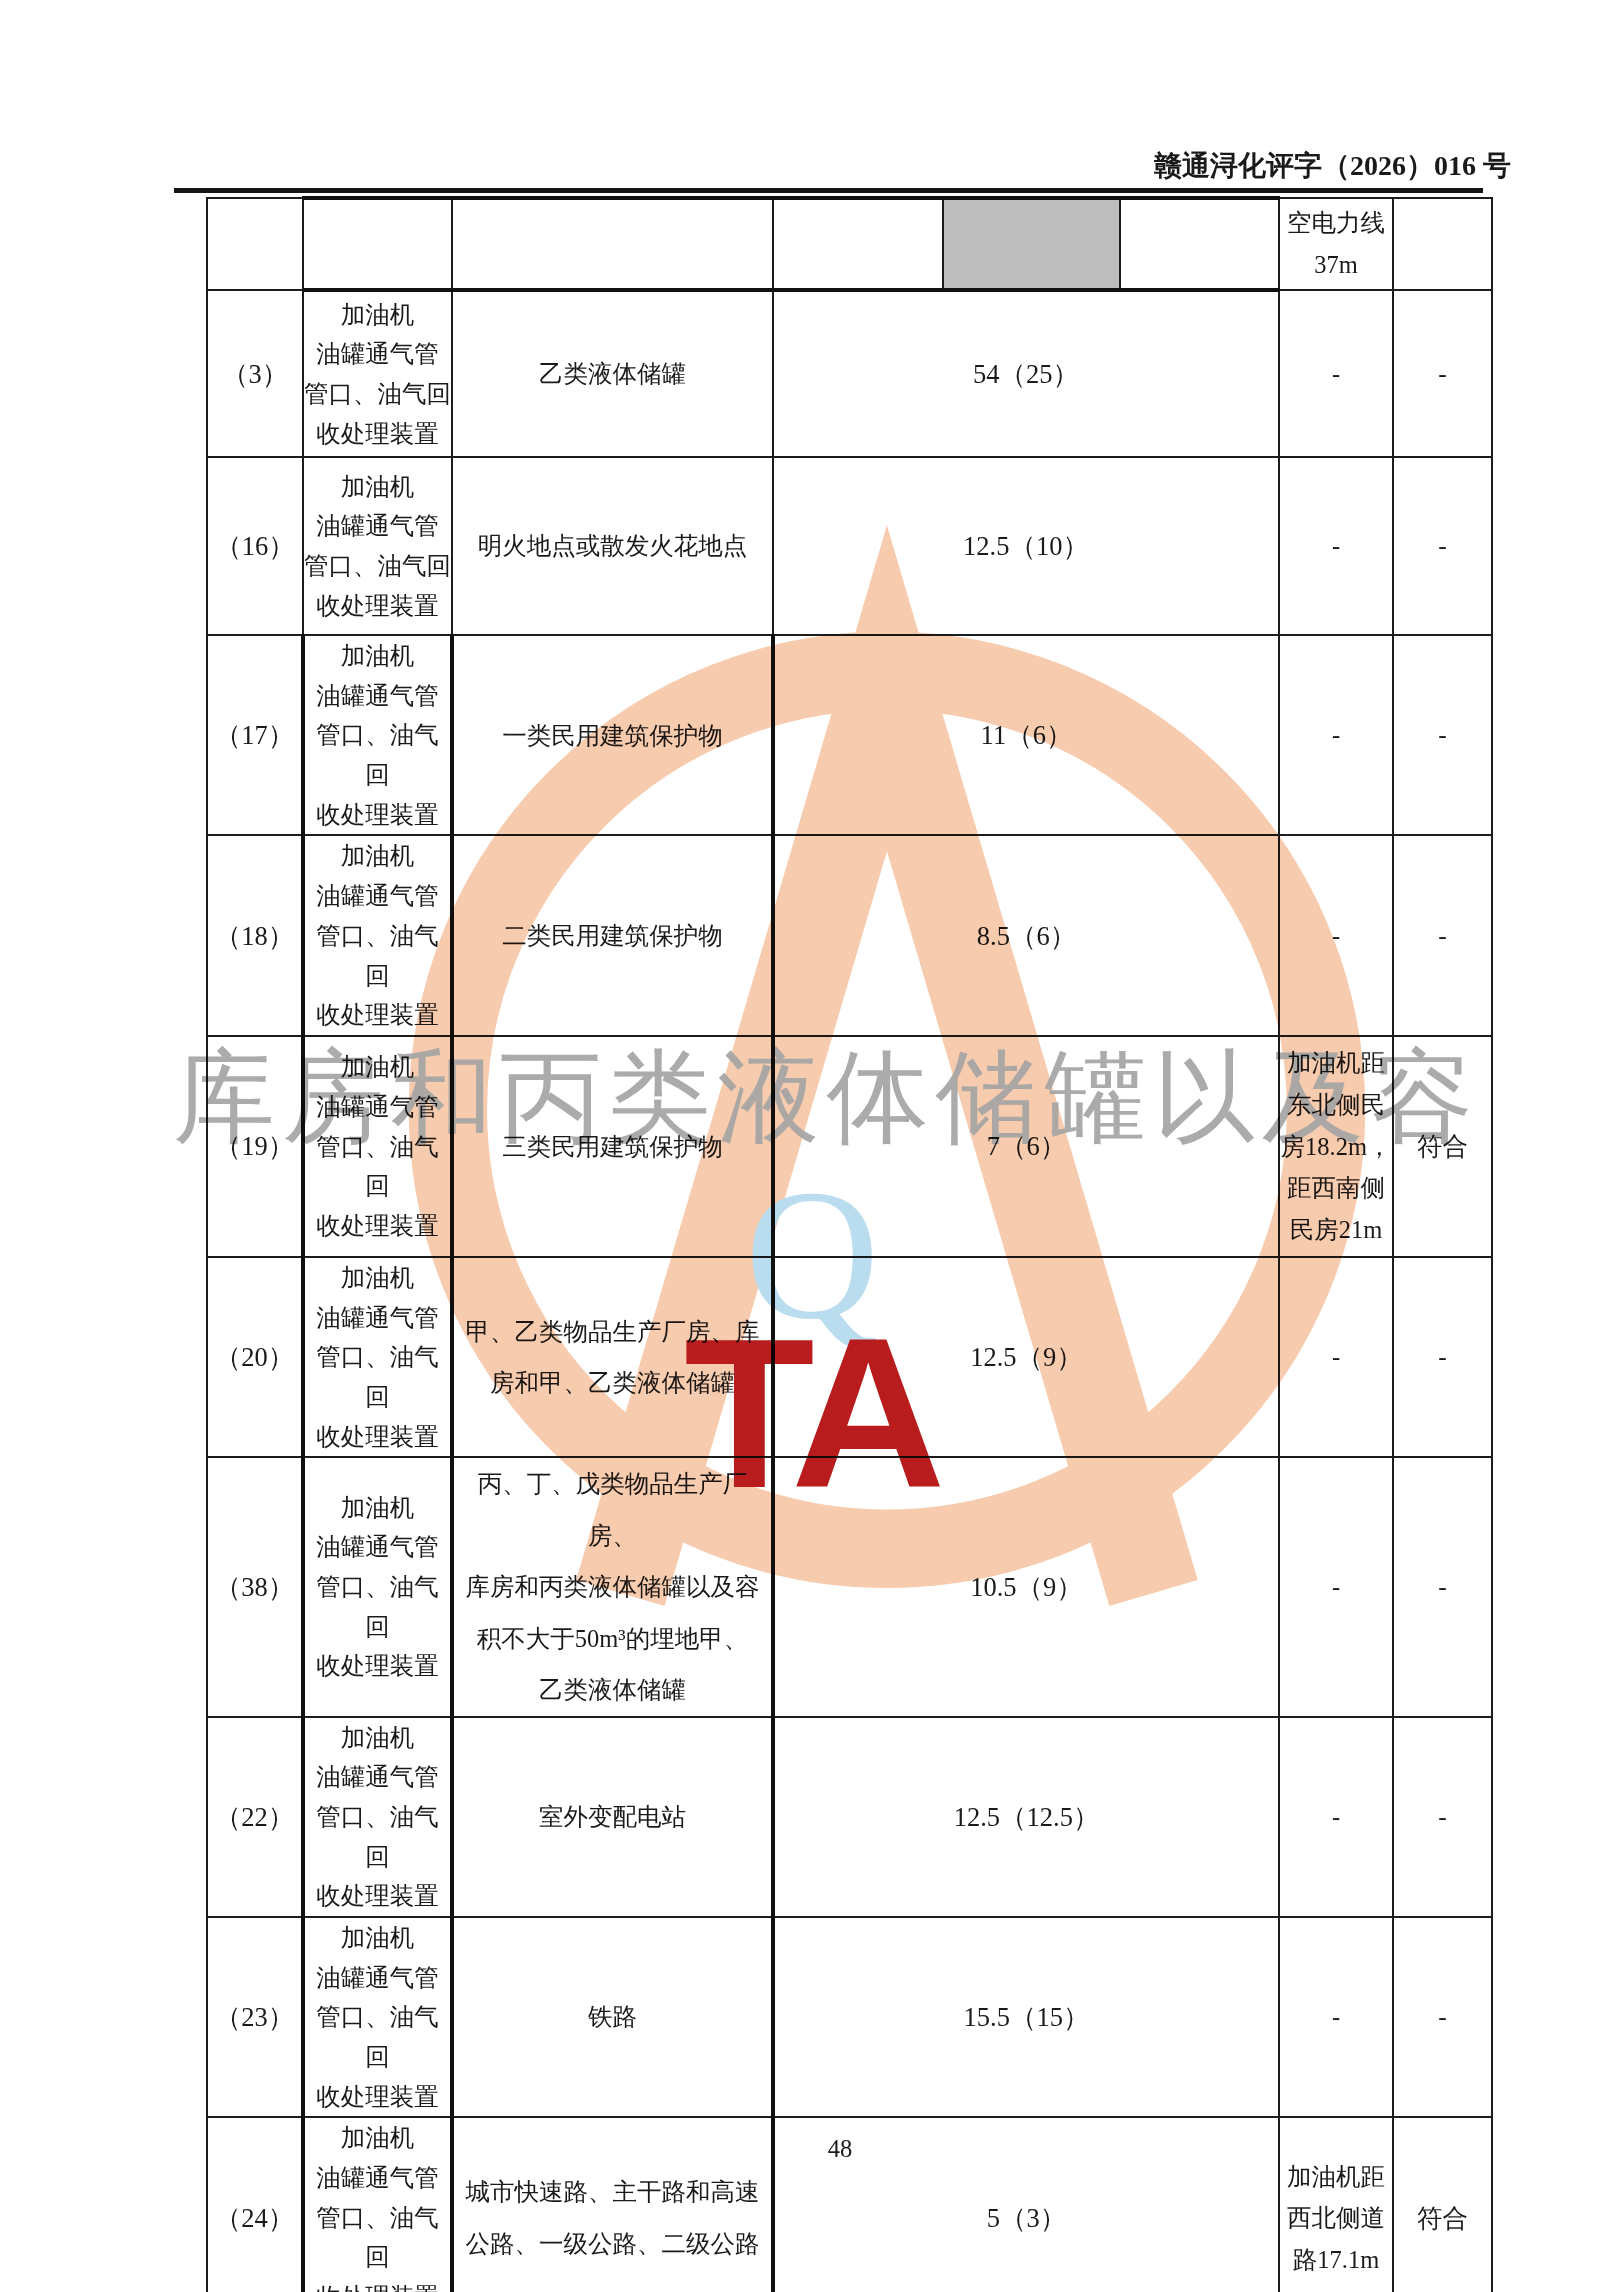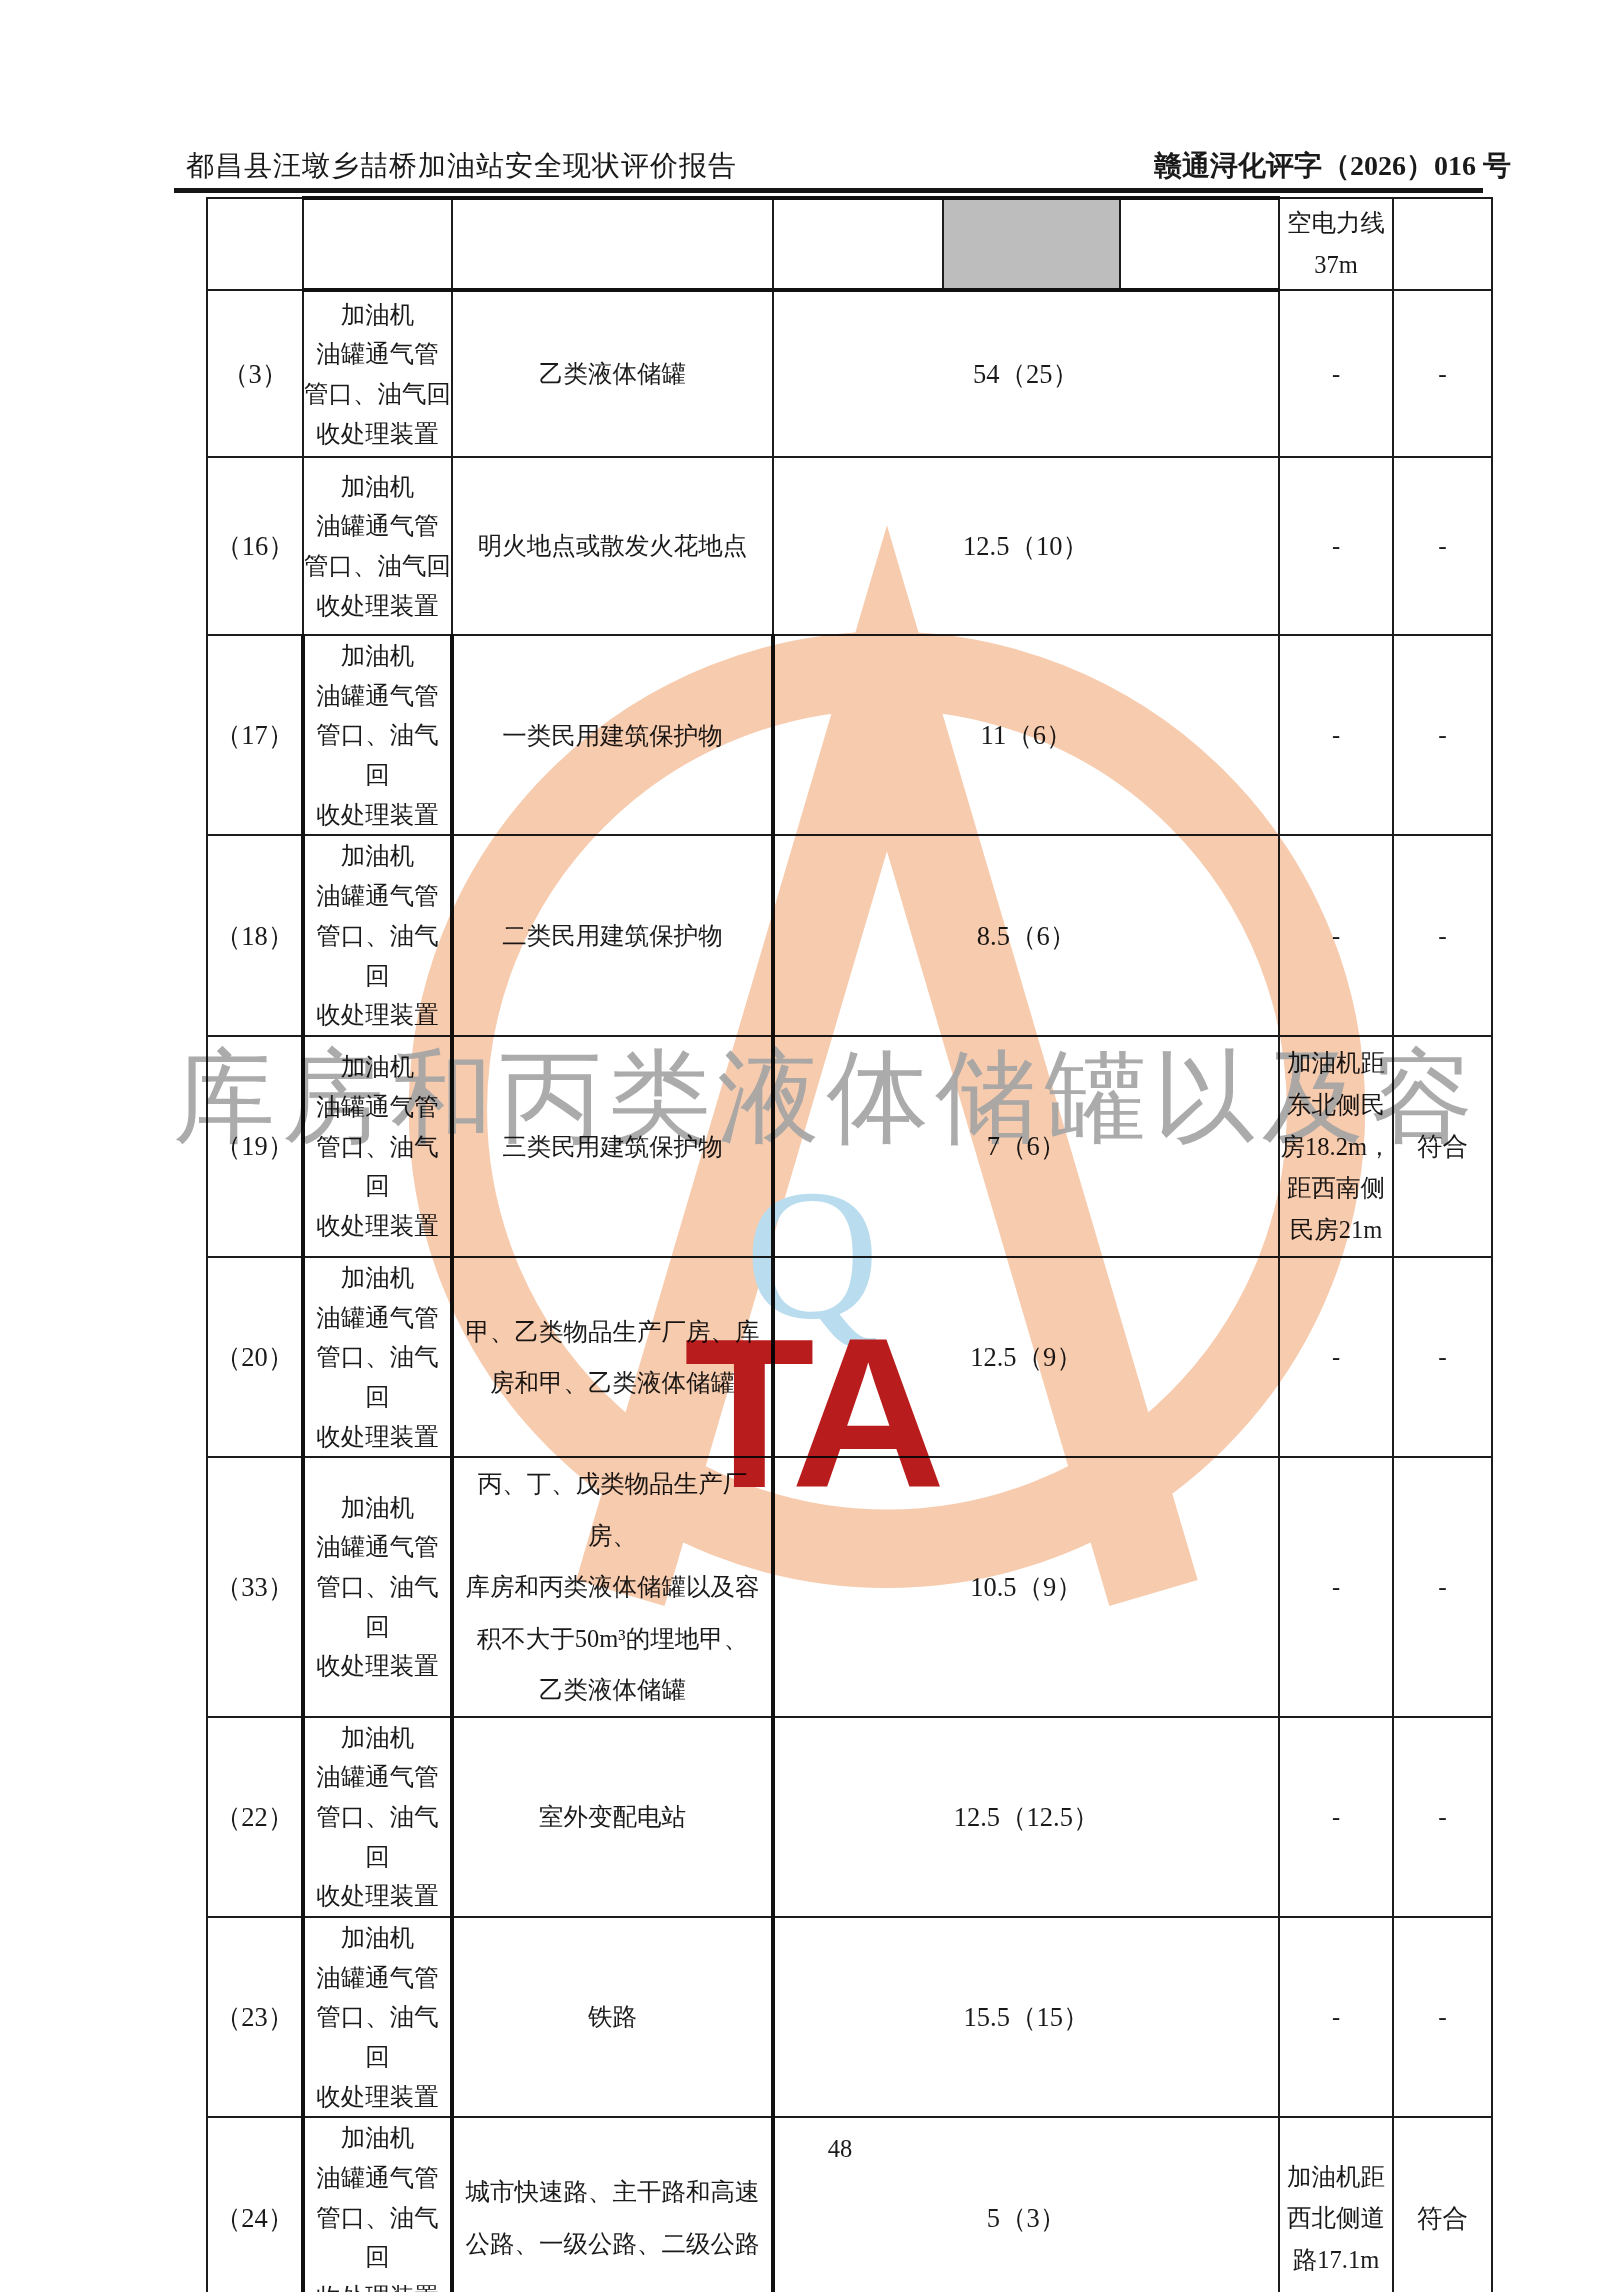--- a/index.html
+++ b/index.html
@@ -86,21 +86,20 @@
   .footer{
     position:absolute;left:0;top:2135px;width:1680px;
     text-align:center;font-size:24.5px;
   }
 </style>
 </head>
 <body>
 
 <div class="page">
 
-  <div class="hdr-left">都昌县汪墩乡喆桥加油站安全现状评价报告</div>
   <div class="hdr-right">赣通浔化评字（2026）016 号</div>
   <div class="hdr-rule"></div>
 
   <table class="main">
     <colgroup>
       <col style="width:96px">
         <col style="width:149px">
         <col style="width:321px">
       <col style="width:506px">
         <col style="width:114px">
@@ -194,21 +193,21 @@
 管口、油气回
 收处理装置</td>
       <td class="c-desc">甲、乙类物品生产厂房、库
 房和甲、乙类液体储罐</td>
       <td class="c-value">12.5（9）</td>
       <td class="c-remark">-</td>
       <td class="c-result">-</td>
     </tr>
 
     <tr class="bold-cols" style="height: 183px;">
-      <td class="c-no">（33）</td>
+      <td class="c-no">（38）</td>
       <td class="c-item">加油机
 油罐通气管
 管口、油气回
 收处理装置</td>
       <td class="c-desc">丙、丁、戊类物品生产厂房、
 库房和丙类液体储罐以及容
 积不大于50m³的埋地甲、
 乙类液体储罐</td>
       <td class="c-value">10.5（9）</td>
       <td class="c-remark">-</td>

